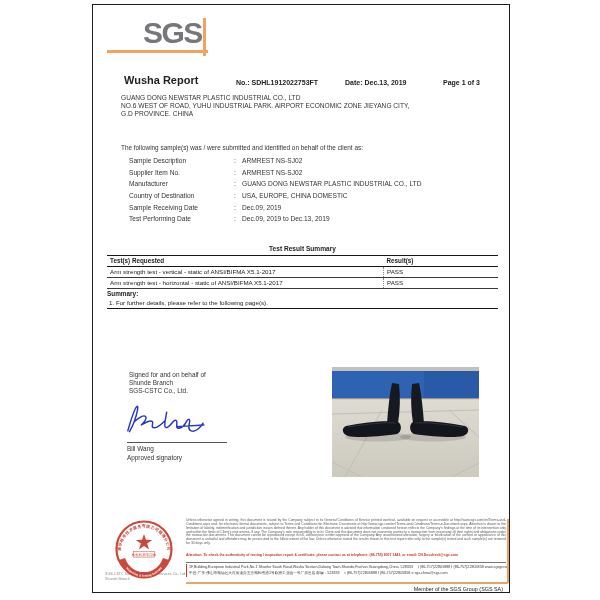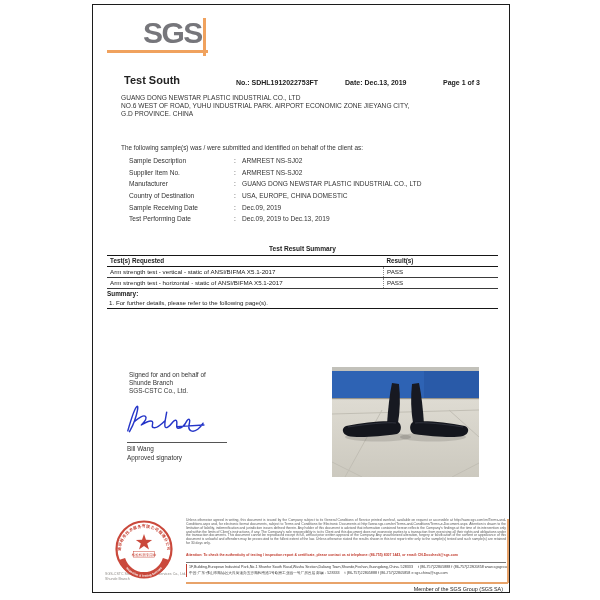--- a/index.html
+++ b/index.html
@@ -61,21 +61,21 @@
 </style>
 </head>
 <body>
 
 <div class="page">
 
   <div class="abs logo">SGS</div>
   <div class="abs logo-hline"></div>
   <div class="abs logo-vline"></div>
 
-  <div class="abs rpt-title">Test South</div>
+  <div class="abs rpt-title">Wusha Report</div>
   <div class="abs hdr-no">No.: SDHL1912022753FT</div>
   <div class="abs hdr-date">Date: Dec.13, 2019</div>
   <div class="abs hdr-page">Page 1 of  3</div>
 
   <div class="abs client-addr">
     <div>GUANG DONG NEWSTAR PLASTIC INDUSTRIAL CO., LTD</div>
     <div>NO.6 WEST OF ROAD, YUHU INDUSTRIAL PARK. AIRPORT ECONOMIC ZONE JIEYANG CITY,</div>
     <div>G.D PROVINCE. CHINA</div>
   </div>
 

